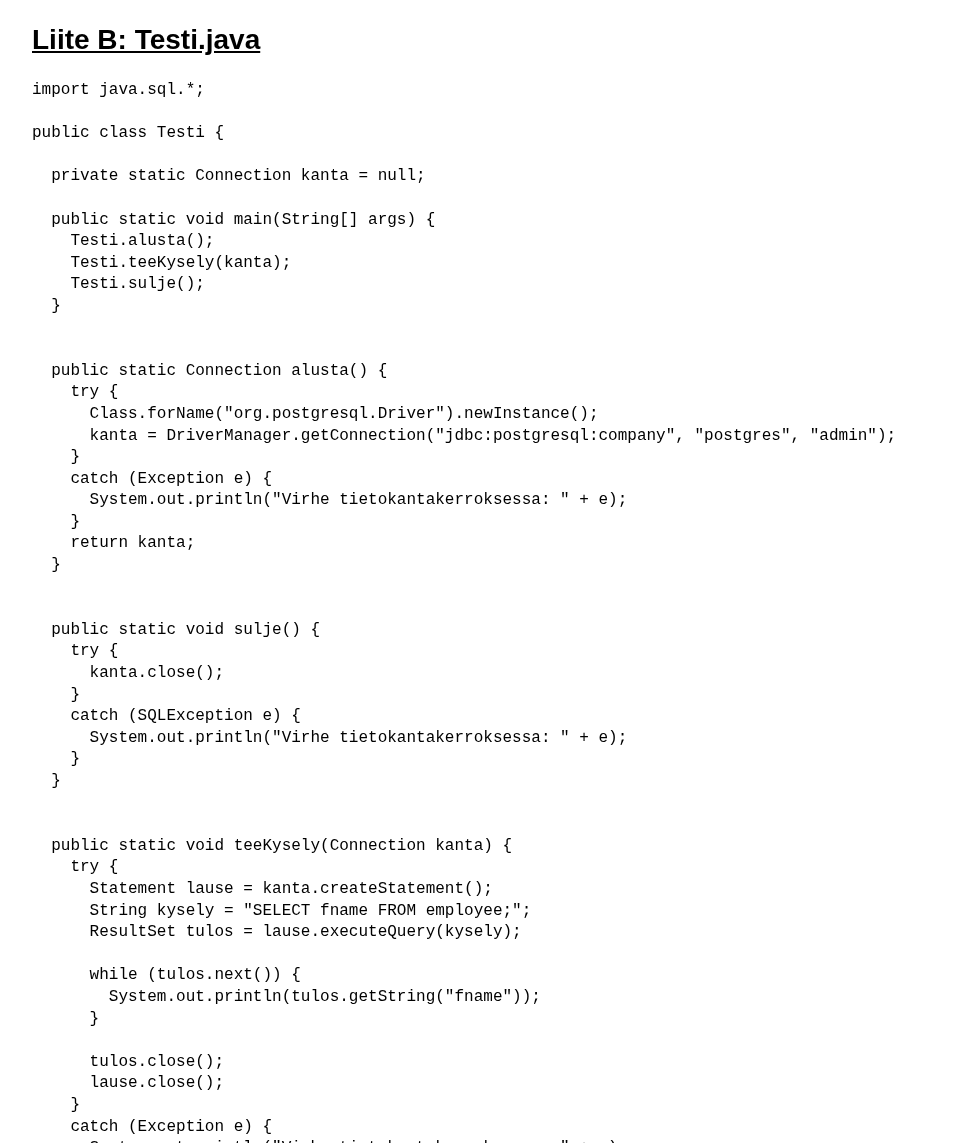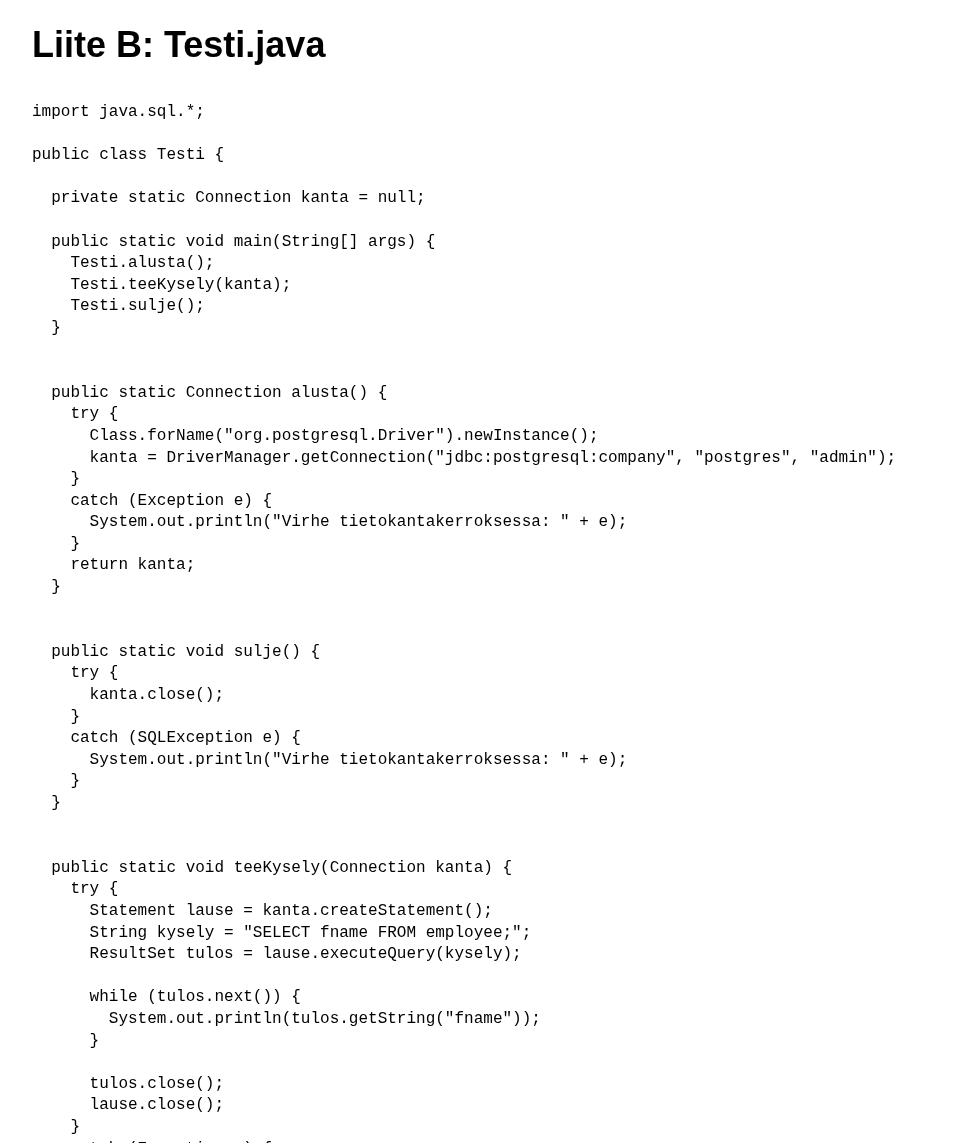--- a/index.html
+++ b/index.html
@@ -5,23 +5,24 @@
     body {
       font-family: 'Helvetica', 'Arial', sans-serif;
       background: #ffffff;
       margin: 0;
       padding: 24px 32px;
       width: 960px;
       box-sizing: border-box;
       color: #000000;
     }
     .title {
-      font-size: 36px;
+      font-size: 28px;
       font-weight: bold;
-      margin-bottom: 36px;
+      margin-bottom: 24px;
+      text-decoration: underline;
     }
     .code {
       font-family: 'Courier New', Courier, monospace;
       font-size: 16px;
       line-height: 1.35;
       white-space: pre;
     }
   </style>
 </head>
 <body>

